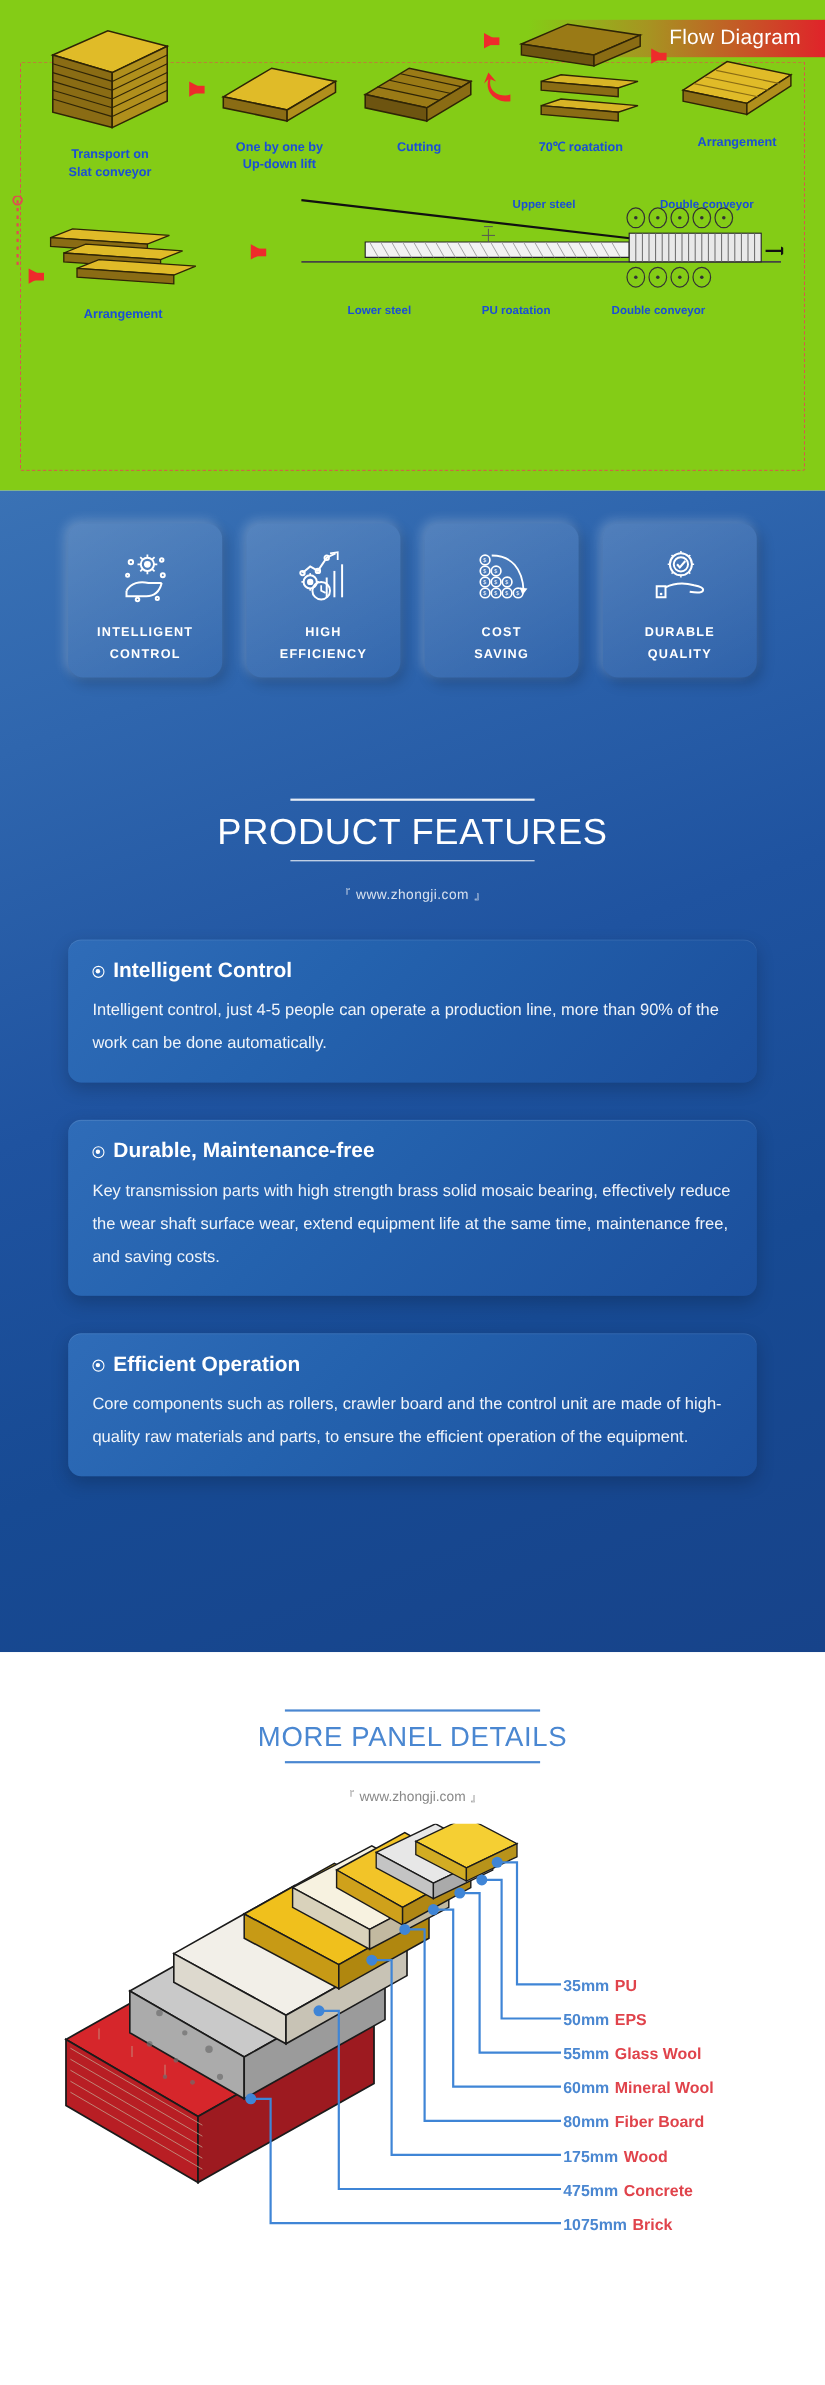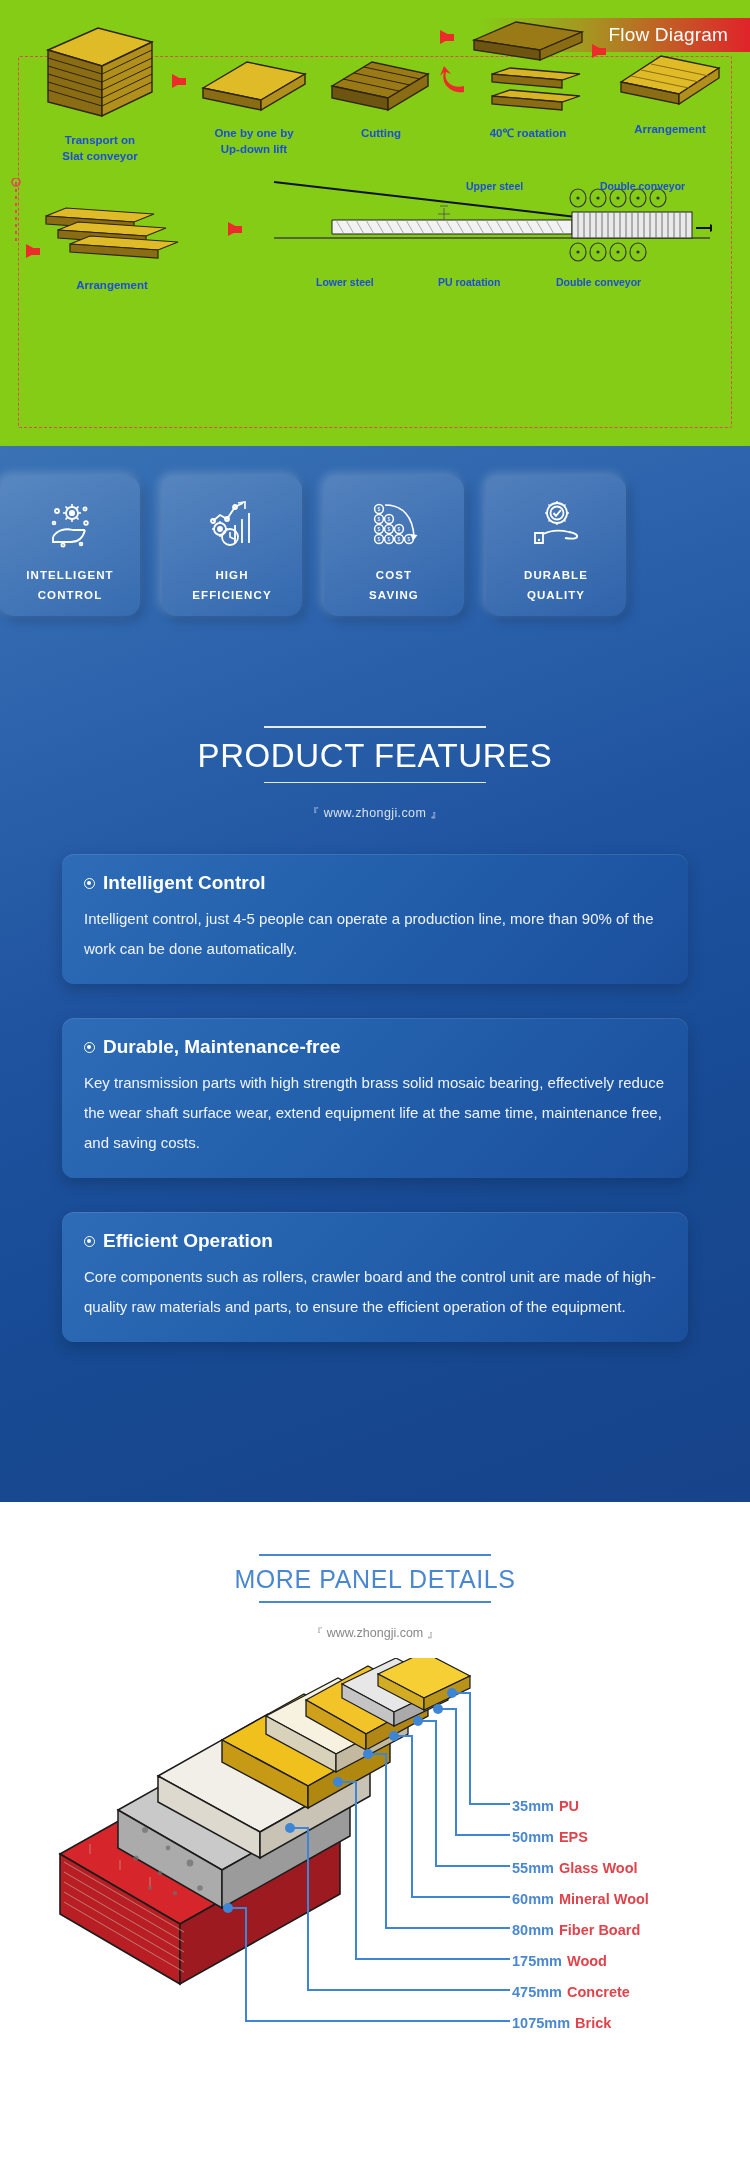--- a/index.html
+++ b/index.html
@@ -62,21 +62,21 @@
 
   
   .blue-section {
     position: relative;
     width: 750px; height: 1056px;
     background: linear-gradient(160deg, #3a72b5 0%, #2f66ae 18%, #1f53a0 45%, #174a93 70%, #17438a 100%);
     overflow: hidden;
   }
   .icon-strip {
     position: relative; height: 250px; padding-top: 30px;
-    display: flex; gap: 22px;
+    display: flex; justify-content: center; gap: 22px;
   }
   .icon-card {
     width: 140px; height: 140px;
     border-radius: 14px;
     background: linear-gradient(150deg, rgba(255,255,255,0.16), rgba(255,255,255,0.03));
     box-shadow: -3px -3px 10px rgba(255,255,255,0.22), 4px 5px 12px rgba(0,0,0,0.18);
     display: flex; flex-direction: column; align-items: center;
     justify-content: flex-start; padding-top: 22px;
   }
   .icon-card .glyph {
@@ -222,21 +222,21 @@
       <div class="step" style="left:468px; top:10px; width:120px;">
         <svg width="116" height="100" viewBox="0 0 116 100">
           <polygon points="4,22 46,4 112,14 70,32" fill="#9a7a16" stroke="#2e2406" stroke-width="1.3"></polygon>
           <polygon points="4,22 70,32 70,42 4,32" fill="#6d5410" stroke="#2e2406" stroke-width="1.3"></polygon>
           <polygon points="70,32 112,14 112,24 70,42" fill="#8a6c14" stroke="#2e2406" stroke-width="1.3"></polygon>
           <polygon points="22,56 40,50 110,56 92,62" fill="#d8b526" stroke="#2e2406" stroke-width="1.3"></polygon>
           <polygon points="22,56 92,62 92,70 22,64" fill="#8a6c14" stroke="#2e2406" stroke-width="1.3"></polygon>
           <polygon points="22,78 40,72 110,78 92,84" fill="#d8b526" stroke="#2e2406" stroke-width="1.3"></polygon>
           <polygon points="22,78 92,84 92,92 22,86" fill="#8a6c14" stroke="#2e2406" stroke-width="1.3"></polygon>
         </svg>
-        <div class="step-label">40℃ roatation</div>
+        <div class="step-label">70℃ roatation</div>
       </div>
 
       <div class="arrow-r" style="left:592px; top:36px;"></div>
 
       <div class="step" style="left:614px; top:40px; width:112px;">
         <svg width="106" height="66" viewBox="0 0 106 66">
           <polygon points="4,34 44,8 102,20 62,46" fill="#e0bb28" stroke="#2e2406" stroke-width="1.3"></polygon>
           <polygon points="4,34 62,46 62,56 4,44" fill="#8a6c14" stroke="#2e2406" stroke-width="1.3"></polygon>
           <polygon points="62,46 102,20 102,30 62,56" fill="#b08f1c" stroke="#2e2406" stroke-width="1.3"></polygon>
           <g stroke="#8a6c14" stroke-width="1">

